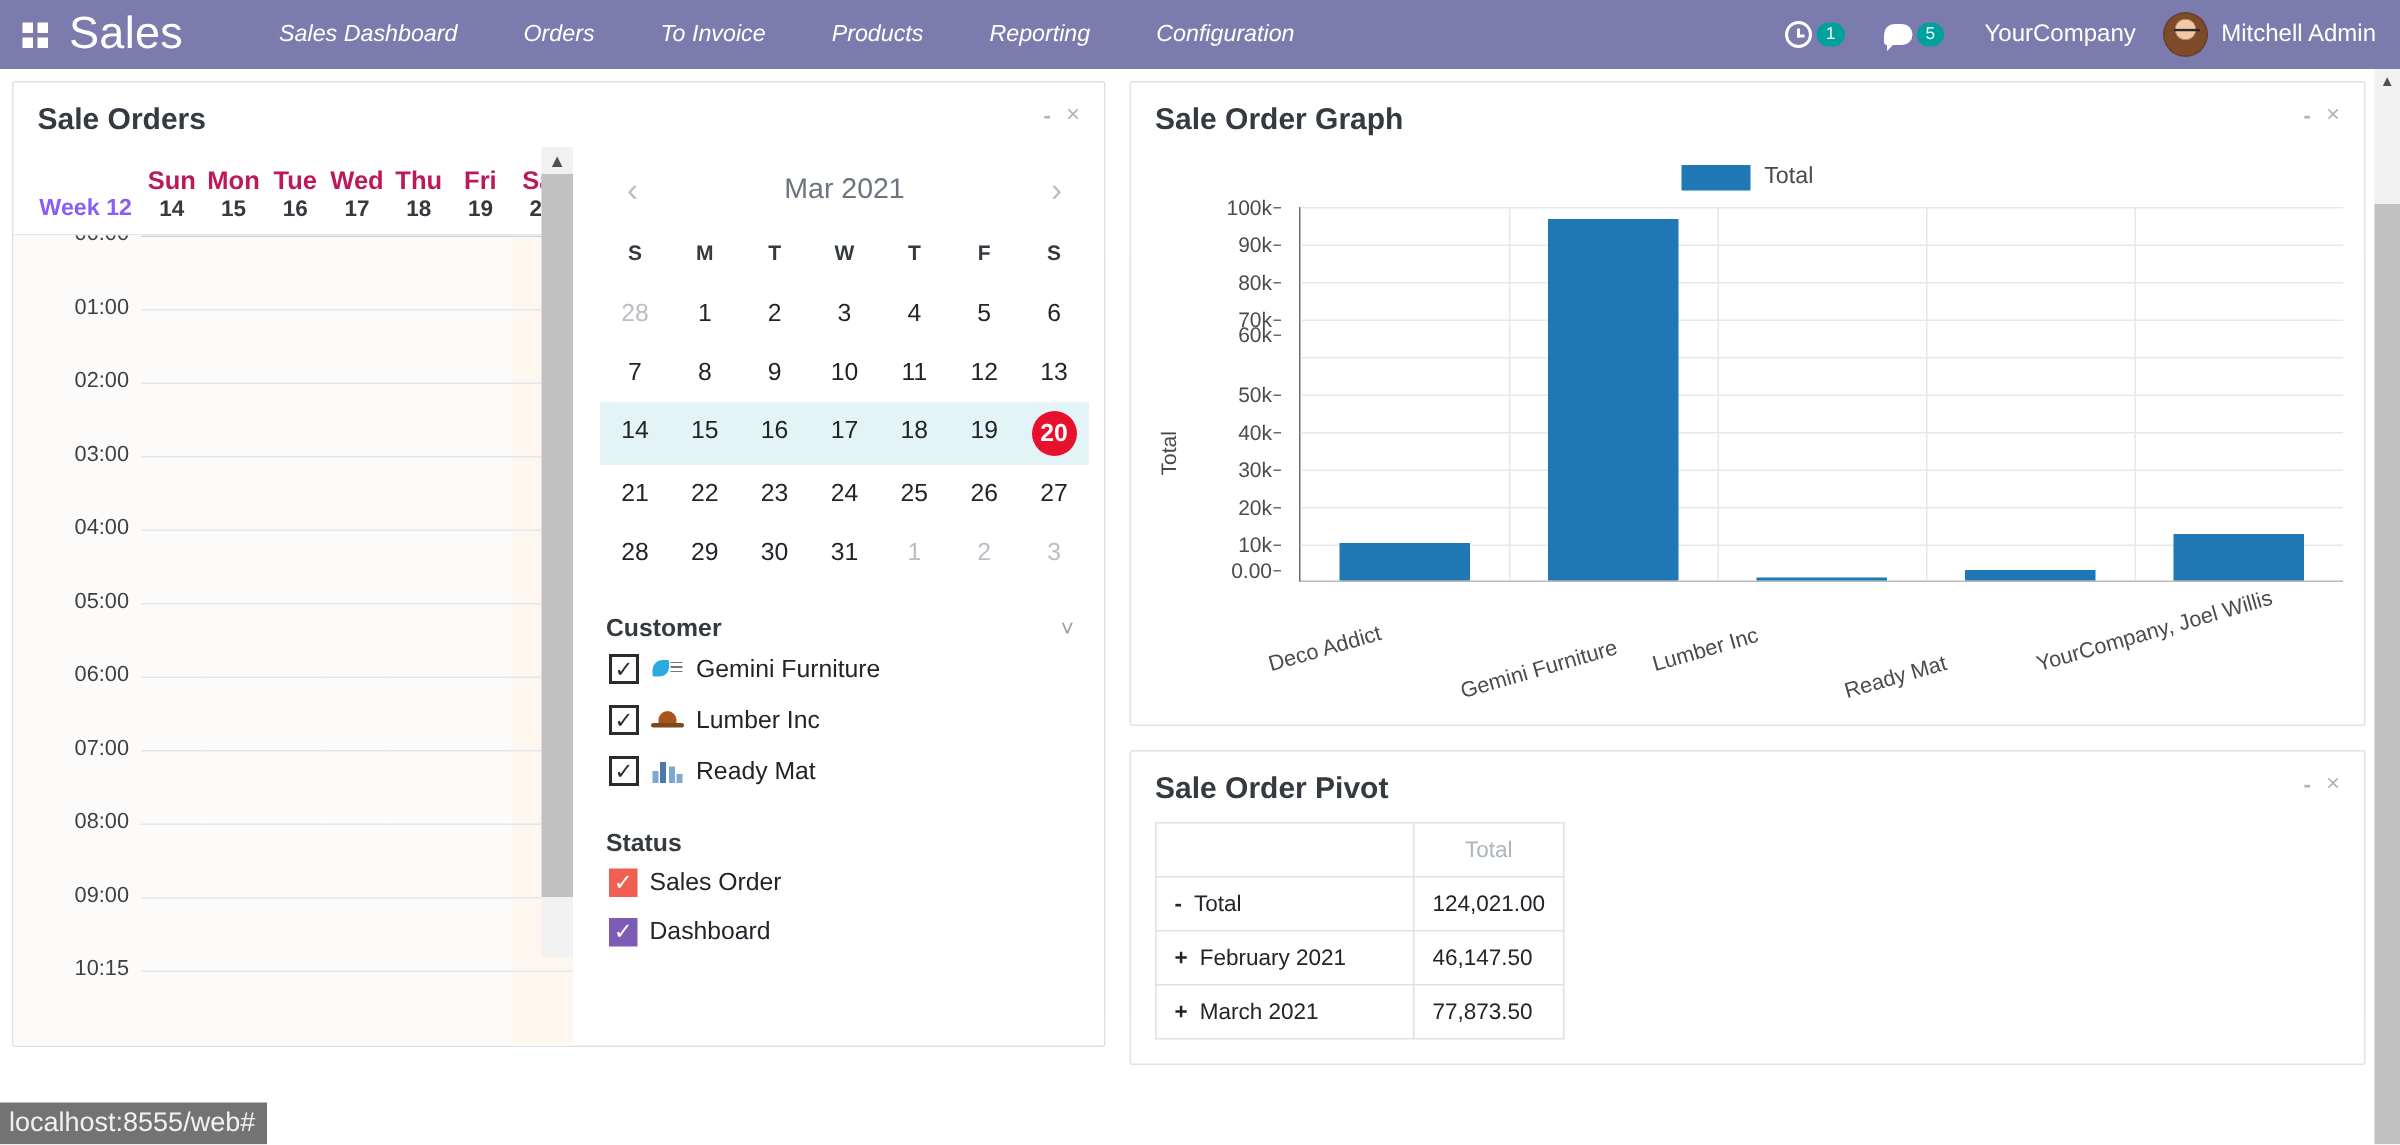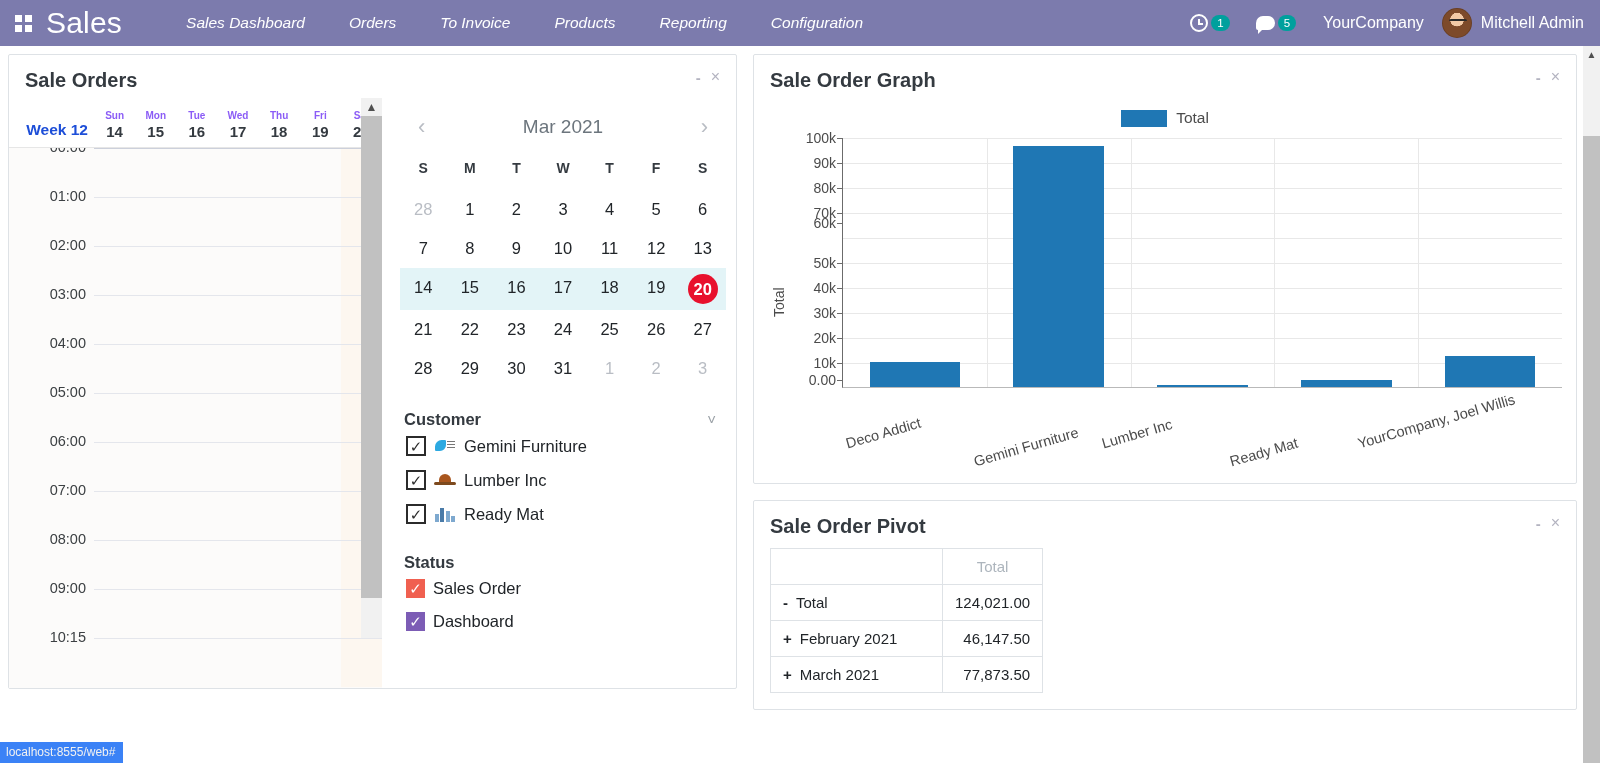--- a/index.html
+++ b/index.html
@@ -152,28 +152,28 @@
   .cal-side { width: 352px; padding: 0 8px 0 18px; }
 
   .week-header {
     display: flex;
     align-items: flex-end;
     padding: 12px 0 6px 0;
     border-bottom: 1px solid #e6e6e6;
   }
   .week-label {
     width: 85px; text-align: right; padding-right: 6px;
-    font-size: 15.5px; font-weight: bold; color: #1d4ed8;
+    font-size: 15.5px; font-weight: bold; color: #8b5cf6;
     padding-bottom: 2px;
   }
   .week-days { display: flex; flex: 1; }
   .day-col {
     flex: 1; text-align: center; line-height: 1.25;
   }
-  .day-name { font-size: 10px; font-weight: bold; color: #8b5cf6; }
+  .day-name { font-size: 17px; font-weight: bold; color: #be185d; }
   .day-num { font-size: 15px; font-weight: bold; color: #343a40; }
 
   .time-grid {
     position: relative;
     height: 540px;
     overflow: hidden;
     background: #fcfbfa;
   }
   .time-row {
     display: flex;
@@ -285,21 +285,21 @@
 
   
   .chart-body { padding: 6px 14px 10px 14px; height: 385px; position: relative; }
   .chart-legend {
     display: flex; align-items: center; justify-content: center;
     gap: 9px; height: 28px;
   }
   .legend-swatch { width: 46px; height: 17px; background: #1f77b4; }
   .legend-label { font-size: 15.5px; color: #4b4b4b; }
 
-  .plot-area { display: flex; height: 300px; }
+  .plot-area { display: flex; height: 300px; gap: 12px; }
   .y-axis-title {
     writing-mode: vertical-rl; transform: rotate(180deg);
     font-size: 14px; color: #4b4b4b;
     display: flex; align-items: center; justify-content: center;
     width: 22px; padding-bottom: 40px;
   }
   .y-ticks {
     width: 52px; position: relative;
   }
   .y-tick {
@@ -358,41 +358,41 @@
   }
   .pv-corner { width: 172px; border-left: 1px solid #dee2e6; }
   .pv-colhead {
     text-align: center; min-width: 90px;
   }
   .pv-colhead .plusmin { font-weight: bold; margin-right: 6px; }
   .pv-sub { text-align: center; color: #adb5bd; }
   .pv-rowhead { color: #212529; }
   .pv-rowhead .plusmin { font-weight: bold; margin-right: 8px; }
   .pv-indent { padding-left: 34px; }
-  .pv-val { text-align: right; font-weight: bold; }
+  .pv-val { font-weight: bold; }
 
   
   .page-scroll {
     position: absolute; right: 0; top: 0; width: 17px; height: 717px;
     background: #f1f1f1;
   }
   .page-scroll .arrow-up {
     height: 17px; display: flex; align-items: center; justify-content: center;
     font-size: 10px; color: #505050;
   }
   .page-scroll .thumb {
     position: absolute; top: 90px; left: 0; width: 17px; height: 627px;
     background: #c1c1c1;
   }
 
   
   .status-tip {
     position: absolute; left: 0; bottom: 0;
-    background: #3b82f6; color: #f1f1f1;
-    font-size: 12px; padding: 3px 8px 4px 6px;
+    background: #737373; color: #f1f1f1;
+    font-size: 18px; padding: 3px 8px 4px 6px;
     z-index: 80; white-space: nowrap;
   }
 </style>
 </head>
 <body>
 
 <div class="navbar">
   <div class="apps-toggle">
     <span class="apps-grid">
       <i></i>

